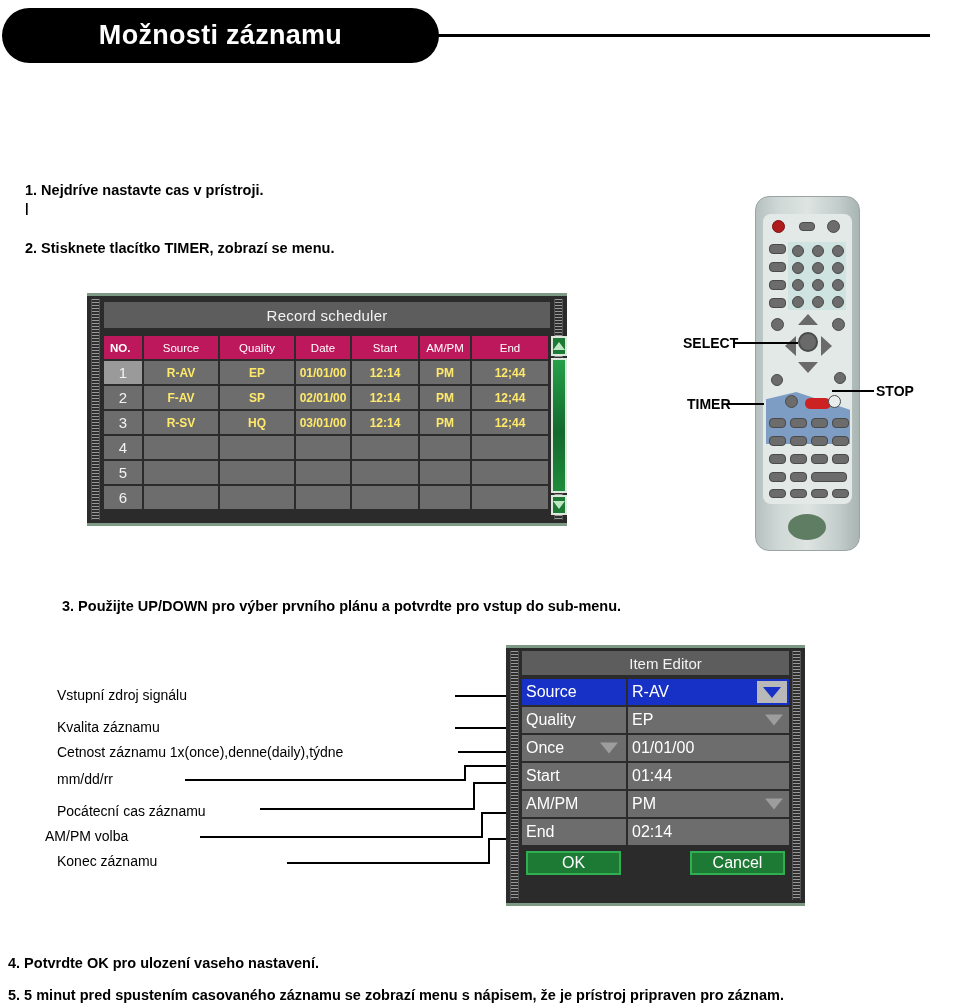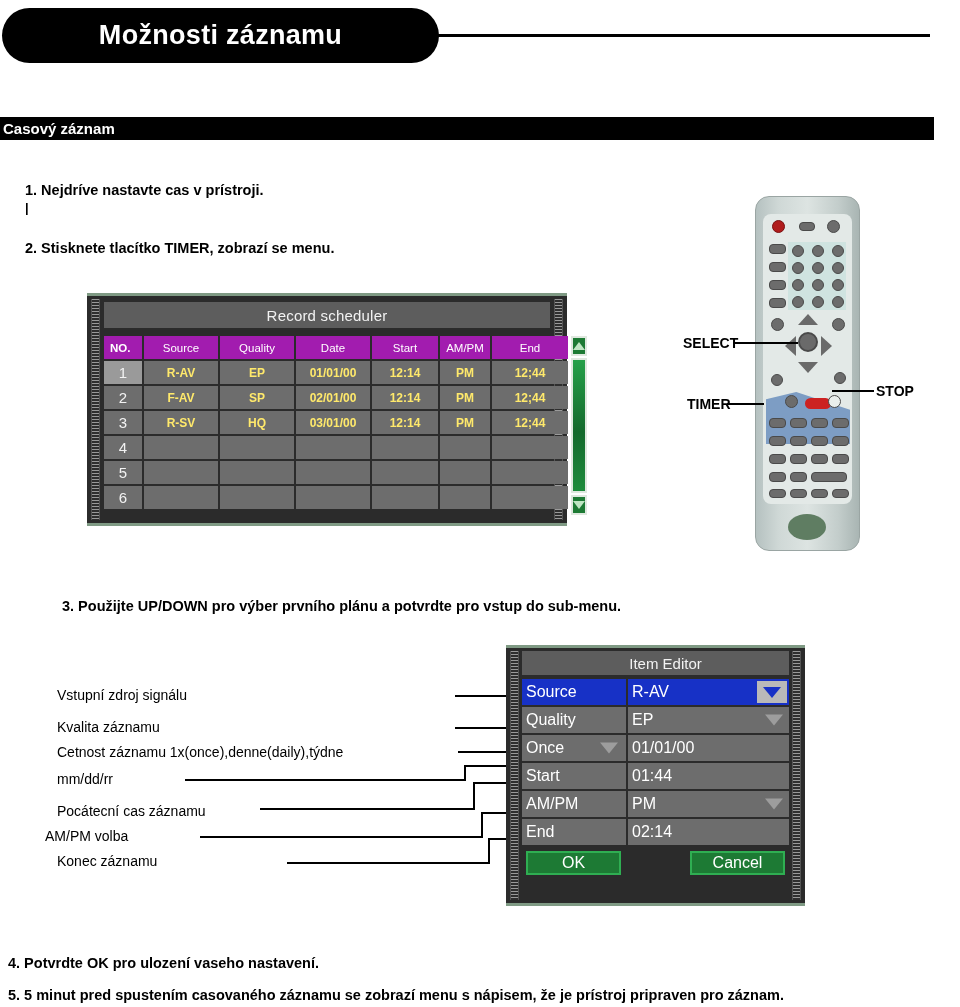--- a/index.html
+++ b/index.html
@@ -116,21 +116,21 @@
 
   .sched-table {
     position: absolute;
     left: 2px; right: 2px; top: 36px; bottom: 4px;
     display: flex;
   }
   .sched-cols { flex: 1; display: flex; flex-direction: column; }
   .sched-row { display: flex; height: 23px; margin-bottom: 2px; }
   .sched-row:last-child { margin-bottom: 0; }
   .hcell {
-    background: #a21caf;
+    background: #be185d;
     color: #ffffff;
     font-size: 11.5px;
     display: flex;
     align-items: center;
     justify-content: center;
     margin-right: 2px;
     text-align: center;
   }
   .hcell-no { justify-content: flex-start; padding-left: 6px; font-weight: bold; }
   .cell {
@@ -146,21 +146,21 @@
   .cell-no {
     background: #9a9a9a;
     color: #f2f2f2;
     font-size: 15px;
     font-weight: normal;
   }
   .cell-no.dim { background: #6d6d6d; }
   .c-no   { width: 38px; }
   .c-src  { width: 74px; }
   .c-qual { width: 74px; }
-  .c-date { width: 74px; }
+  .c-date { width: 54px; }
   .c-start{ width: 66px; }
   .c-ampm { width: 50px; }
   .c-end  { width: 76px; margin-right: 0; }
 
   .scrollbar {
     width: 22px;
     margin-left: 3px;
     display: flex;
     flex-direction: column;
     justify-content: space-between;
@@ -372,23 +372,20 @@
 </head>
 <body>
 
 <div id="page">
 
   <div class="title-pill">
     <span class="title-pill-text">Možnosti záznamu</span>
   </div>
   <div class="title-rule"></div>
 
-  <div class="section-bar">
-    <span class="section-bar-text">Casový záznam</span>
-  </div>
 
   <div class="step step-1">1. Nejdríve nastavte cas v prístroji.</div>
   <div class="step step-bar">|</div>
   <div class="step step-2">2. Stisknete tlacítko TIMER, zobrazí se menu.</div>
   <div class="step step-3">3. Použijte  UP/DOWN pro výber prvního plánu a potvrdte pro vstup do sub-menu.</div>
   <div class="step step-4">4. Potvrdte OK pro ulození vaseho nastavení.</div>
   <div class="step step-5">5. 5 minut pred spustením casovaného záznamu se zobrazí menu s nápisem, že je prístroj pripraven pro záznam.</div>
 
   <div class="osd-scheduler">
     <div class="hatch-l"></div>

